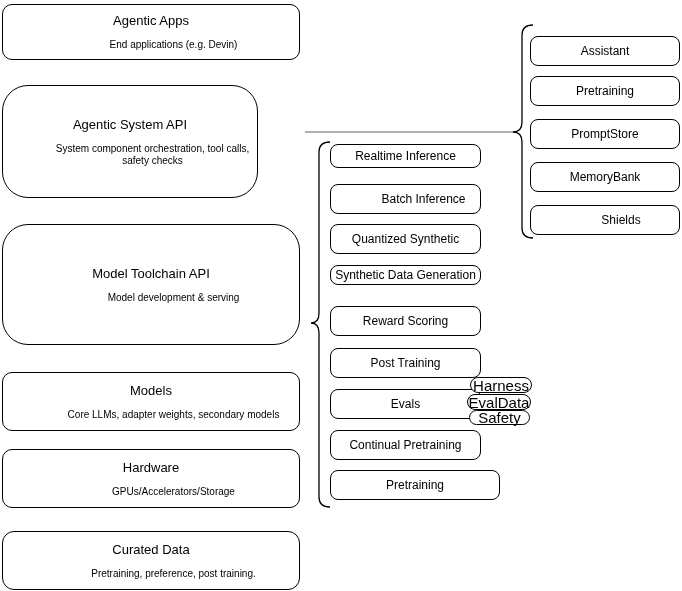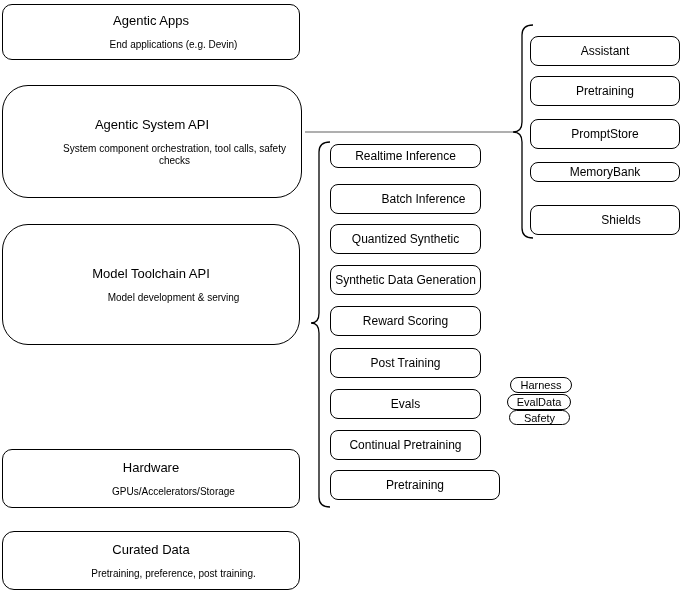--- a/index.html
+++ b/index.html
@@ -26,23 +26,22 @@
   .lbox .title{font-size:13px;line-height:16px;}
   .lbox .subtitle{font-size:10px;line-height:12px;margin-top:10px;padding-left:45px;}
   .mbox,.rbox{font-size:12px;border-radius:8px;}
   .pill{
     position:absolute;
     box-sizing:border-box;
     background:#ffffff;
     border:1.3px solid #000;
     border-radius:9px;
     display:flex;align-items:center;justify-content:center;
-    font-size:11px;
+    font-size:15px;
     z-index:3;
-    margin-left:40px;
   }
   .mbox,.rbox{z-index:2;}
   .lbox{z-index:2;}
 </style>
 </head>
 <body>
 
 <div class="canvas">
 
   <svg class="overlay" viewBox="0 0 682 591">
@@ -52,54 +51,58 @@
     <path d="M 330 142 Q 319 142 319 152 L 319 313 Q 319 323 311 323 Q 319 323 319 333 L 319 497 Q 319 507 330 507" stroke="#000000" stroke-width="1.3" fill="none"></path>
 
     <path d="M 533 25 Q 522 25 522 35 L 522 122 Q 522 132 513 132 Q 522 132 522 142 L 522 228 Q 522 238 533 238" stroke="#000000" stroke-width="1.3" fill="none"></path>
   </svg>
 
   <div class="node lbox" style="left:2px;top:4px;width:298px;height:56px;border-radius:10px;">
     <div class="title">Agentic Apps</div>
     <div class="subtitle">End applications (e.g. Devin)</div>
   </div>
 
-  <div class="node lbox" style="left:2px;top:85px;width:300px;height:113px;border-radius:26px;">
+  <div class="node lbox" style="left:2px;top:85px;width:256px;height:113px;border-radius:26px;">
     <div class="title">Agentic System API</div>
     <div class="subtitle">System component orchestration, tool calls, safety checks</div>
   </div>
 
   <div class="node lbox" style="left:2px;top:224px;width:298px;height:121px;border-radius:26px;">
     <div class="title">Model Toolchain API</div>
     <div class="subtitle">Model development &amp; serving</div>
   </div>
 
+  <div class="node lbox" style="left:2px;top:372px;width:298px;height:59px;border-radius:10px;">
+    <div class="title">Models</div>
+    <div class="subtitle">Core LLMs, adapter weights, secondary models</div>
+  </div>
 
   <div class="node lbox" style="left:2px;top:449px;width:298px;height:59px;border-radius:10px;">
     <div class="title">Hardware</div>
     <div class="subtitle">GPUs/Accelerators/Storage</div>
   </div>
 
   <div class="node lbox" style="left:2px;top:531px;width:298px;height:59px;border-radius:12px;">
     <div class="title">Curated Data</div>
     <div class="subtitle">Pretraining, preference, post training.</div>
   </div>
 
   <div class="node mbox" style="left:330px;top:144px;width:151px;height:24px;">Realtime Inference</div>
   <div class="node mbox" style="left:330px;top:184px;width:151px;height:30px;padding-left:36px;">Batch Inference</div>
   <div class="node mbox" style="left:330px;top:224px;width:151px;height:30px;">Quantized Synthetic</div>
-  <div class="node mbox" style="left:330px;top:265px;width:151px;height:30px;">Synthetic Data Generation</div>
+  <div class="node mbox" style="left:330px;top:265px;width:151px;height:20px;">Synthetic Data Generation</div>
   <div class="node mbox" style="left:330px;top:306px;width:151px;height:30px;">Reward Scoring</div>
   <div class="node mbox" style="left:330px;top:348px;width:151px;height:30px;">Post Training</div>
   <div class="node mbox" style="left:330px;top:389px;width:151px;height:30px;">Evals</div>
   <div class="node mbox" style="left:330px;top:430px;width:151px;height:30px;">Continual Pretraining</div>
   <div class="node mbox" style="left:330px;top:470px;width:170px;height:30px;">Pretraining</div>
 
   <div class="pill" style="left:470px;top:377px;width:62px;height:16px;">Harness</div>
   <div class="pill" style="left:467px;top:394px;width:64px;height:16px;">EvalData</div>
   <div class="pill" style="left:469px;top:410px;width:61px;height:15px;">Safety</div>
 
   <div class="node rbox" style="left:530px;top:36px;width:150px;height:30px;">Assistant</div>
   <div class="node rbox" style="left:530px;top:76px;width:150px;height:30px;">Pretraining</div>
   <div class="node rbox" style="left:530px;top:119px;width:150px;height:30px;">PromptStore</div>
-  <div class="node rbox" style="left:530px;top:162px;width:150px;height:20px;">MemoryBank</div>
+  <div class="node rbox" style="left:530px;top:162px;width:150px;height:30px;">MemoryBank</div>
   <div class="node rbox" style="left:530px;top:205px;width:150px;height:30px;padding-left:32px;">Shields</div>
 
 </div>
 
 </body></html>

